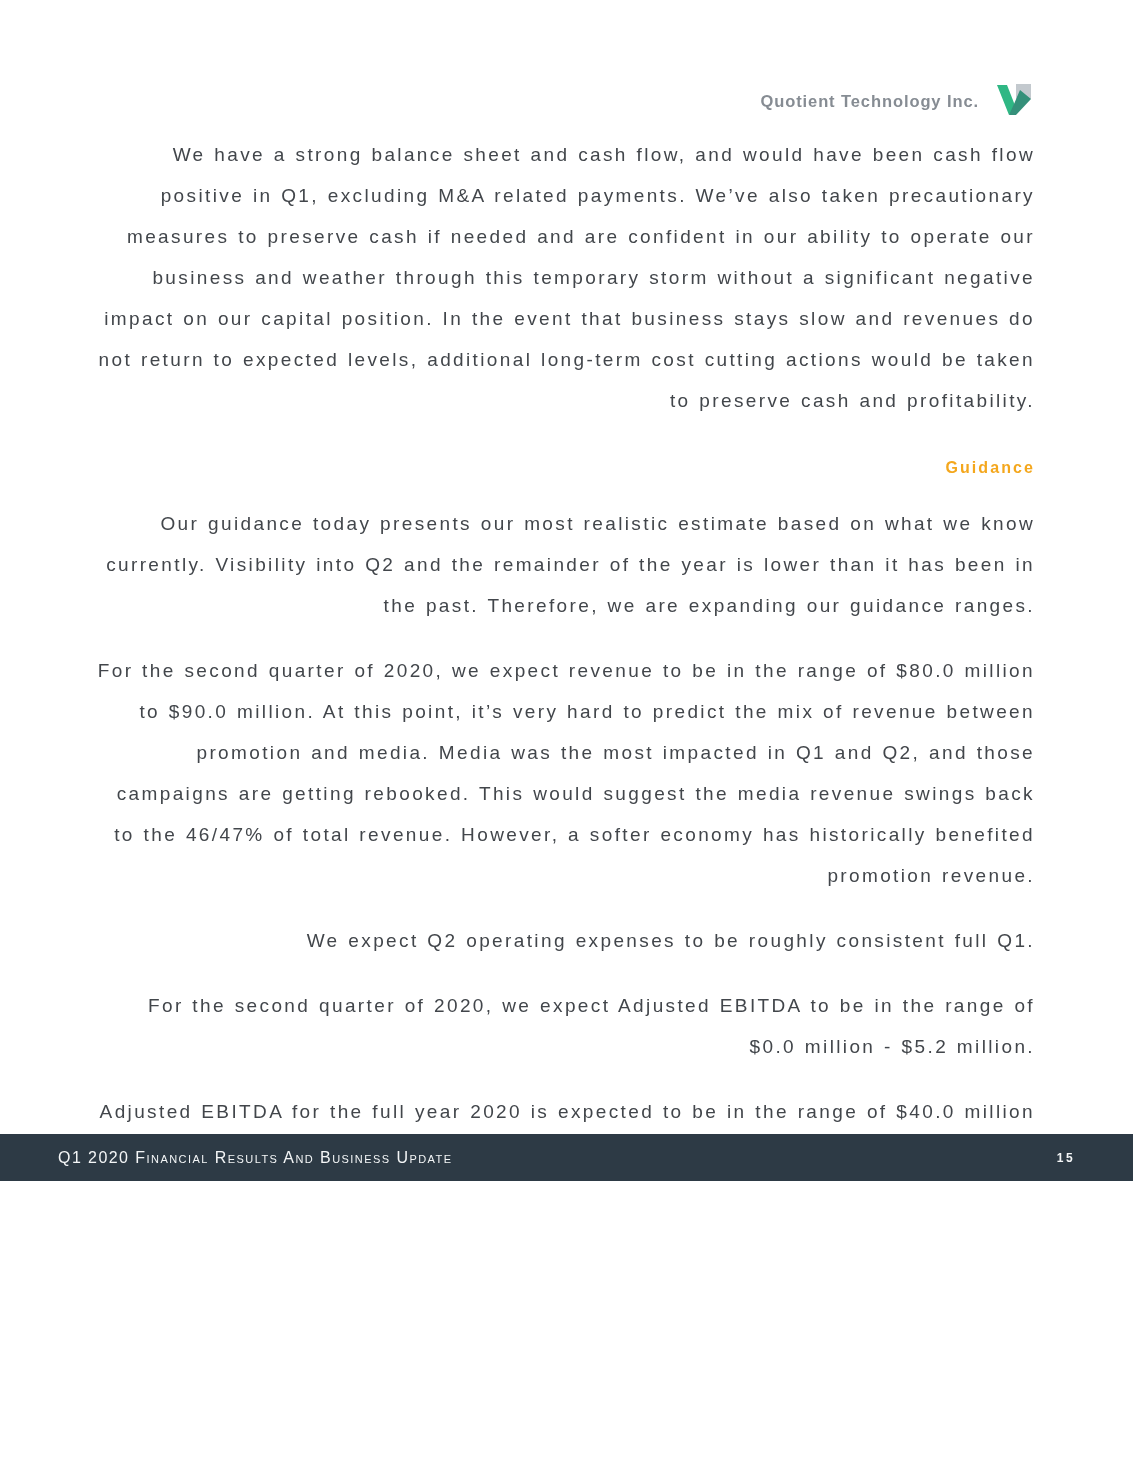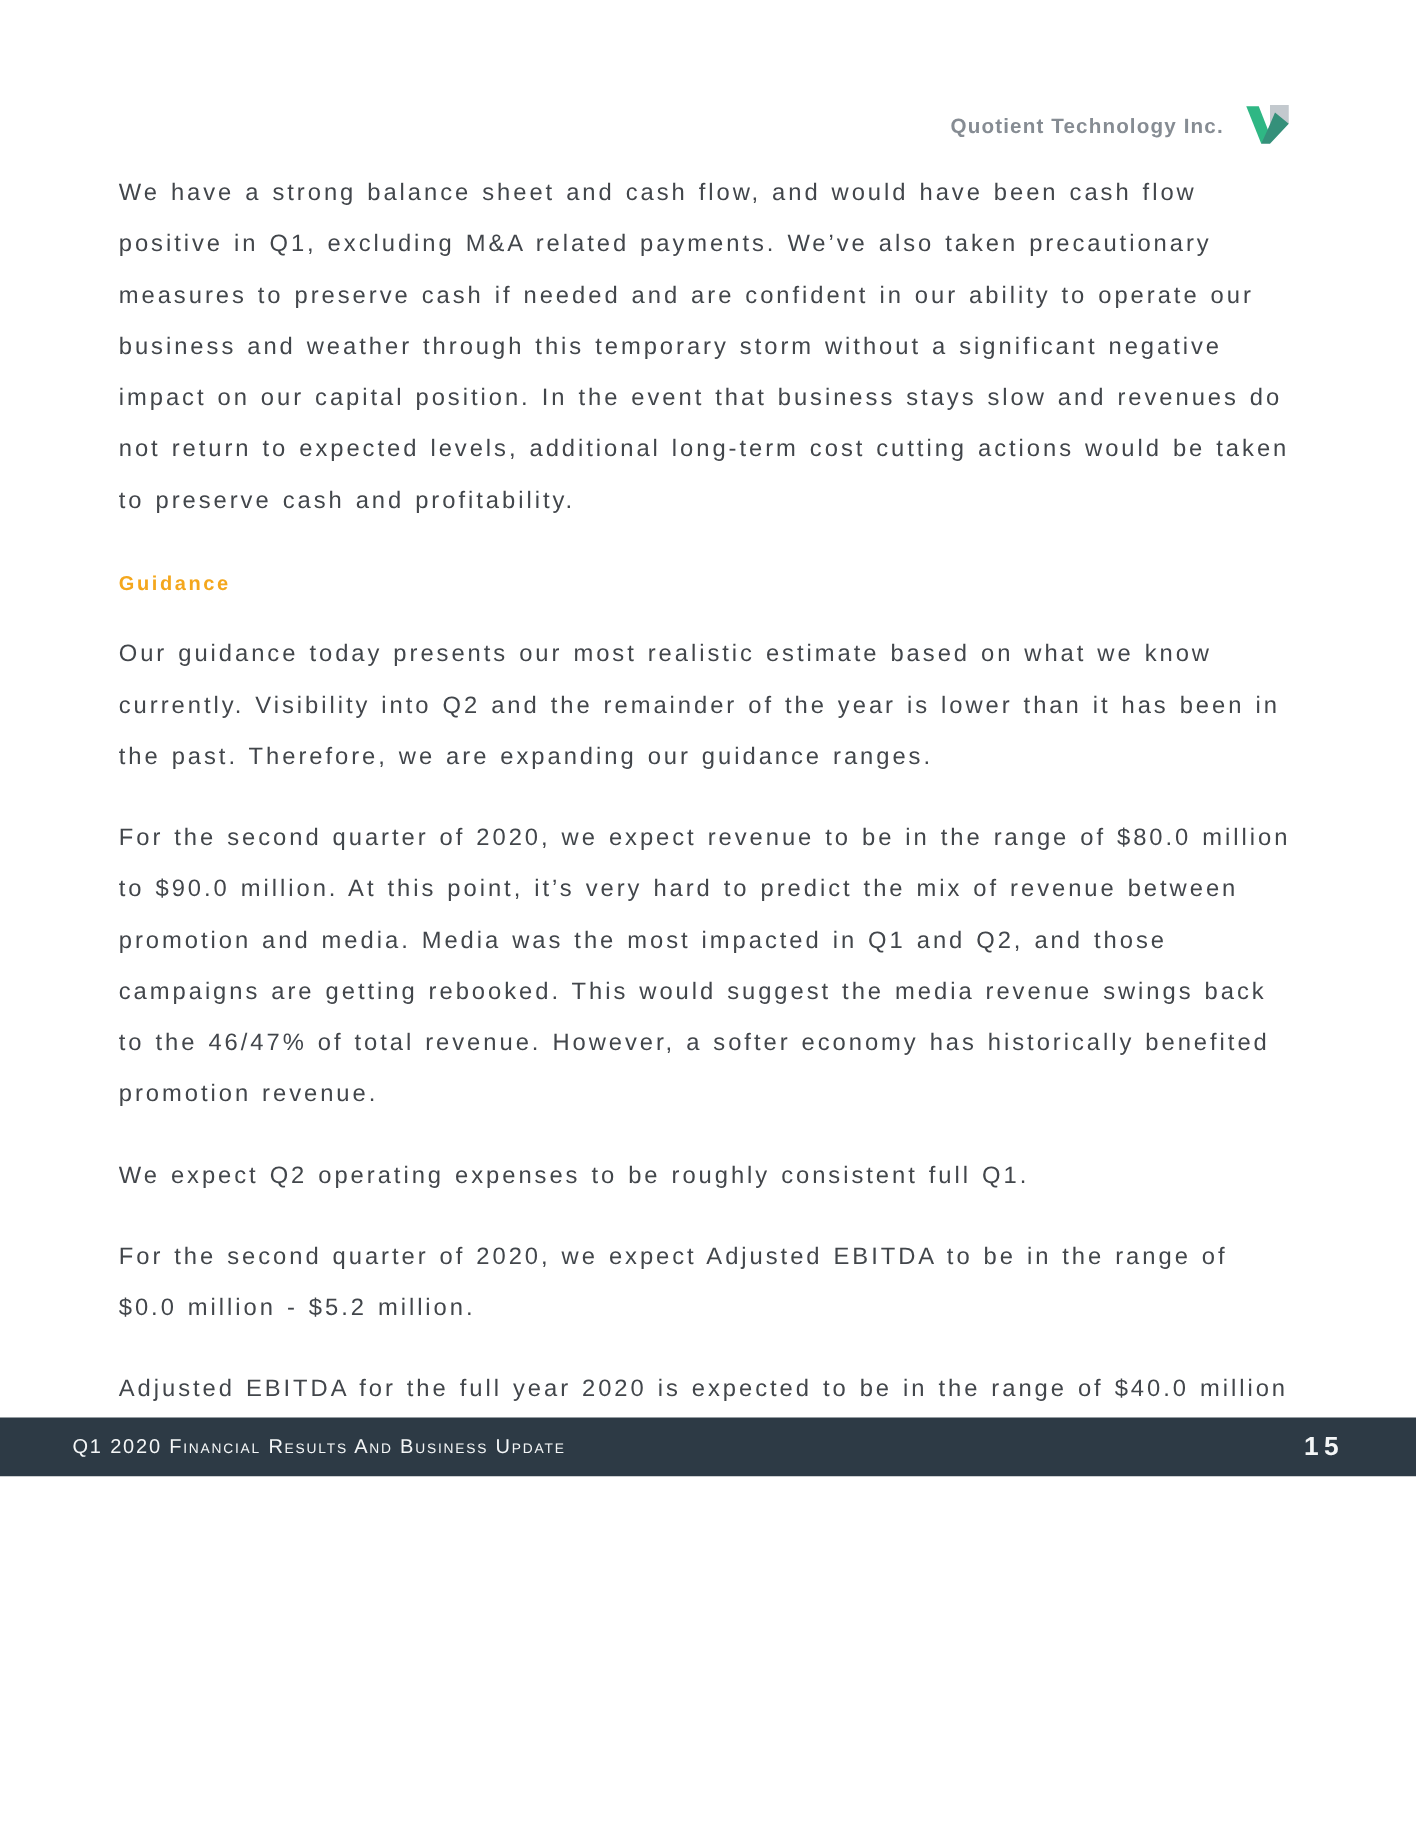--- a/index.html
+++ b/index.html
@@ -30,21 +30,21 @@
   .content {
     position: absolute;
     top: 134px;
     left: 95px;
     width: 940px;
     color: #42464b;
     font-size: 19px;
     line-height: 41px;
     letter-spacing: 0.125em;
     word-spacing: 0.06em;
-    text-align: left;
+    text-align: right;
   }
   .para { margin: 0 0 24px 0; }
   .guidance-heading {
     color: #f4a71d;
     font-size: 16px;
     font-weight: 700;
     letter-spacing: 0.13em;
     margin: 32px 0 20px 0;
     line-height: 30px;
   }
@@ -62,21 +62,21 @@
     box-sizing: border-box;
     color: #f4f6f7;
   }
   .footer-title {
     font-variant: small-caps;
     font-size: 16px;
     letter-spacing: 0.09em;
     font-weight: 400;
   }
   .page-number {
-    font-size: 21px;
+    font-size: 12px;
     font-weight: 700;
     letter-spacing: 0.2em;
   }
 </style>
 </head>
 <body>
 
 <div class="page">
 
   <div class="header">

